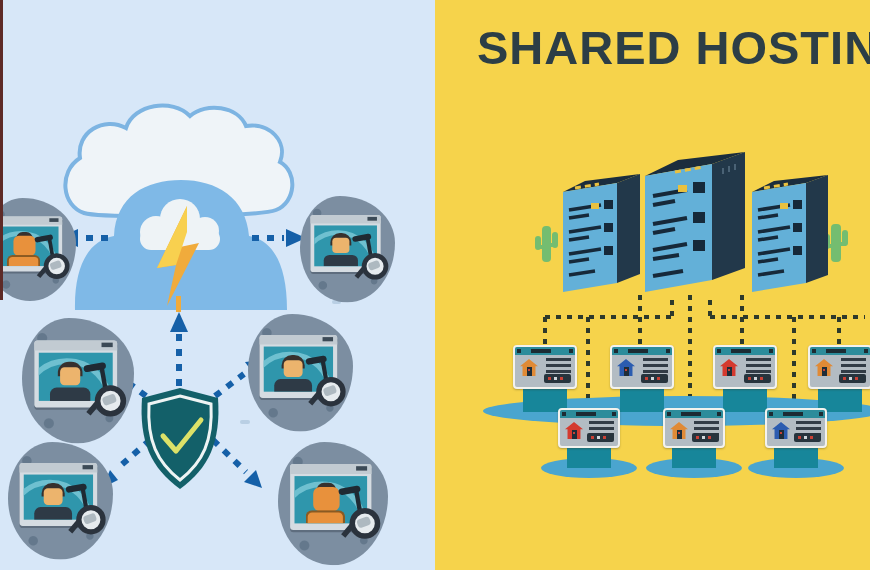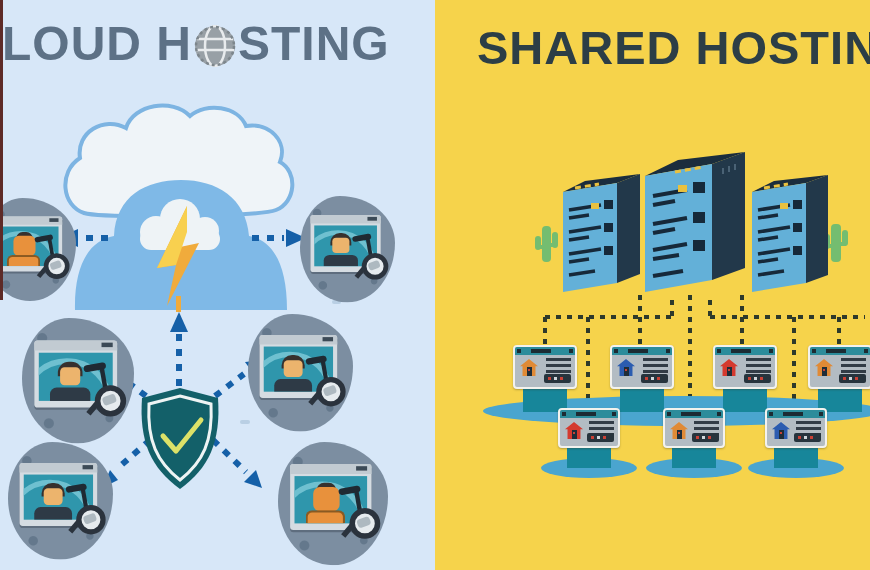--- a/index.html
+++ b/index.html
@@ -88,30 +88,20 @@
   .cbtn::before{content:"";position:absolute;left:4px;top:3px;width:3px;height:3px;background:var(--dot_red);
     box-shadow:6px 0 0 #cfd6da, 12px 0 0 var(--dot_red)}
 </style>
 </head>
 <body>
 
 <div class="canvas">
 
   <div class="panel left">
 
-    <div class="title l">
-      <span>LOUD H</span>
-      <svg class="globe" viewBox="0 0 42 42">
-        <circle cx="21" cy="21" r="20" fill="#98a0a6"></circle>
-        <ellipse cx="21" cy="21" rx="10" ry="20" fill="none" stroke="#e8ebed" stroke-width="2.5"></ellipse>
-        <path d="M3 14 H39 M2 25 H40" stroke="#e8ebed" stroke-width="2.5" fill="none"></path>
-        <circle cx="21" cy="21" r="19" fill="none" stroke="#7d868c" stroke-width="2.5" stroke-dasharray="3 3"></circle>
-      </svg>
-      <span>STING</span>
-    </div>
 
     <div class="speck" style="left:233px;top:172px;width:15px;height:5px"></div>
     <div class="speck" style="left:88px;top:149px;width:11px;height:4px"></div>
     <div class="speck" style="left:240px;top:420px;width:10px;height:4px"></div>
     <div class="speck" style="left:332px;top:300px;width:9px;height:4px"></div>
 
     <svg class="layer" width="435" height="570" viewBox="0 0 435 570">
 
       <path d="M 84 213 C 62 206 58 172 80 158 C 76 132 104 116 126 128 C 134 104 172 98 190 116 C 206 102 238 106 246 126 C 270 122 288 142 280 162 C 298 172 296 202 276 210 C 258 217 100 218 84 213 Z" fill="var(--cloud_fill)" stroke="var(--cloud_stroke)" stroke-width="4"></path>
 

